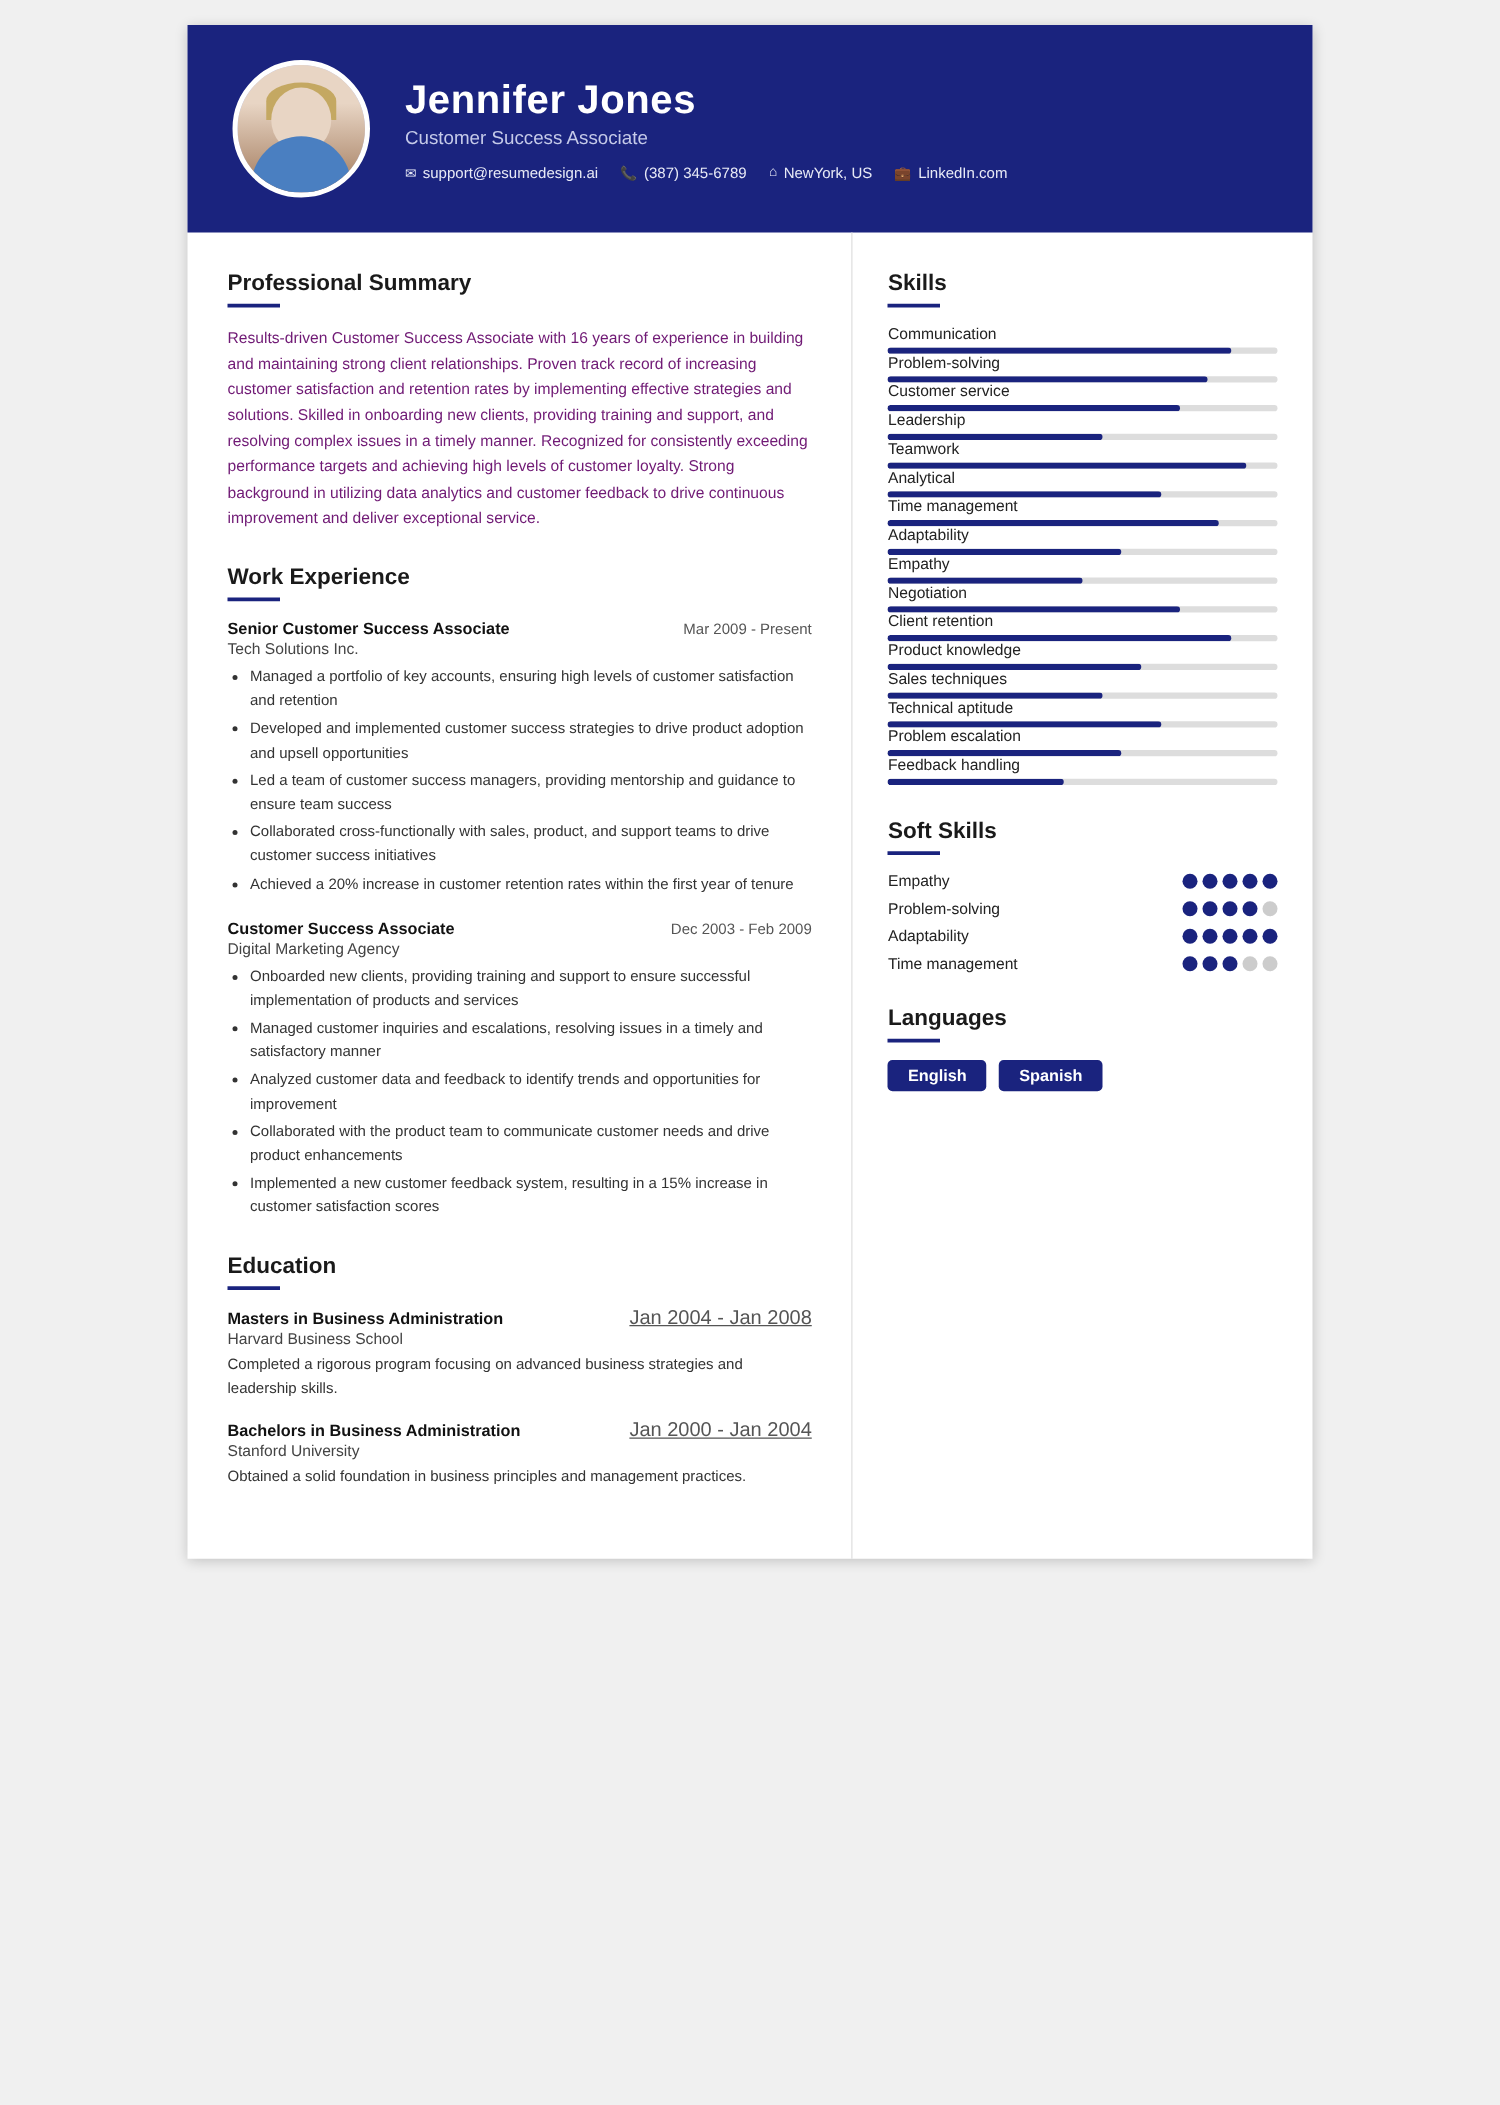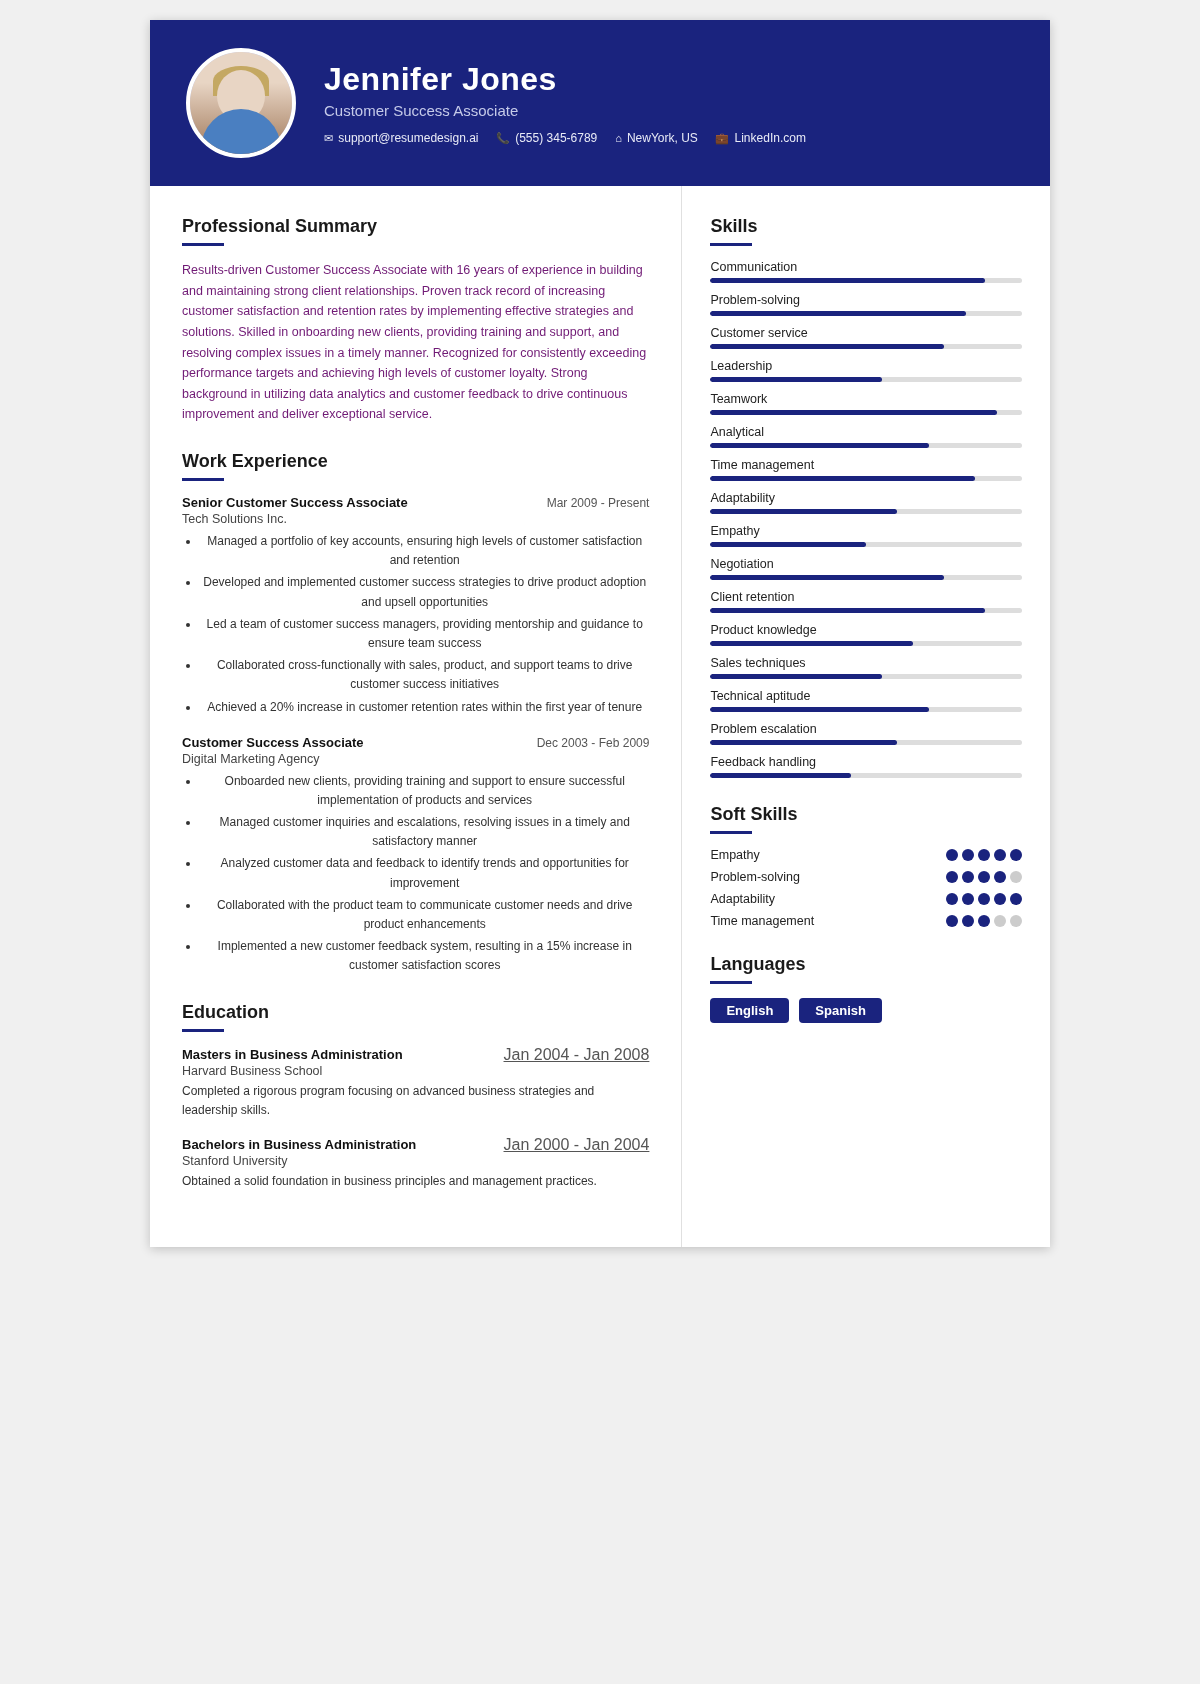--- a/index.html
+++ b/index.html
@@ -160,21 +160,20 @@
       white-space: nowrap;
     }
     .job-company {
       font-size: 12.5px;
       color: #444;
       margin-bottom: 6px;
     }
     .job-bullets {
       list-style: disc;
       padding-left: 18px;
-      text-align: center;
     }
     .job-bullets li {
       font-size: 12px;
       color: #333;
       line-height: 1.6;
       margin-bottom: 3px;
     }
     
     .edu-item {
       margin-bottom: 16px;
@@ -200,21 +199,20 @@
       color: #444;
       margin-bottom: 4px;
     }
     .edu-desc {
       font-size: 12px;
       color: #333;
       line-height: 1.6;
     }
     
     .skill-item {
-      margin-bottom: 10px;
     }
     .skill-name {
       font-size: 12.5px;
       color: #222;
       margin-bottom: 4px;
     }
     .skill-bar-bg {
       width: 100%;
       height: 5px;
       background: #ddd;
@@ -280,21 +278,21 @@
     <div class="header-info">
       <div class="header-name">Jennifer Jones</div>
       <div class="header-title">Customer Success Associate</div>
       <div class="header-contacts">
         <div class="header-contact-item">
           <span class="contact-icon">✉</span>
           <span>support@resumedesign.ai</span>
         </div>
         <div class="header-contact-item">
           <span class="contact-icon">📞</span>
-          <span>(555) 345-6789</span>
+          <span>(387) 345-6789</span>
         </div>
         <div class="header-contact-item">
           <span class="contact-icon">⌂</span>
           <span>NewYork, US</span>
         </div>
         <div class="header-contact-item">
           <span class="contact-icon">💼</span>
           <span>LinkedIn.com</span>
         </div>
       </div>

